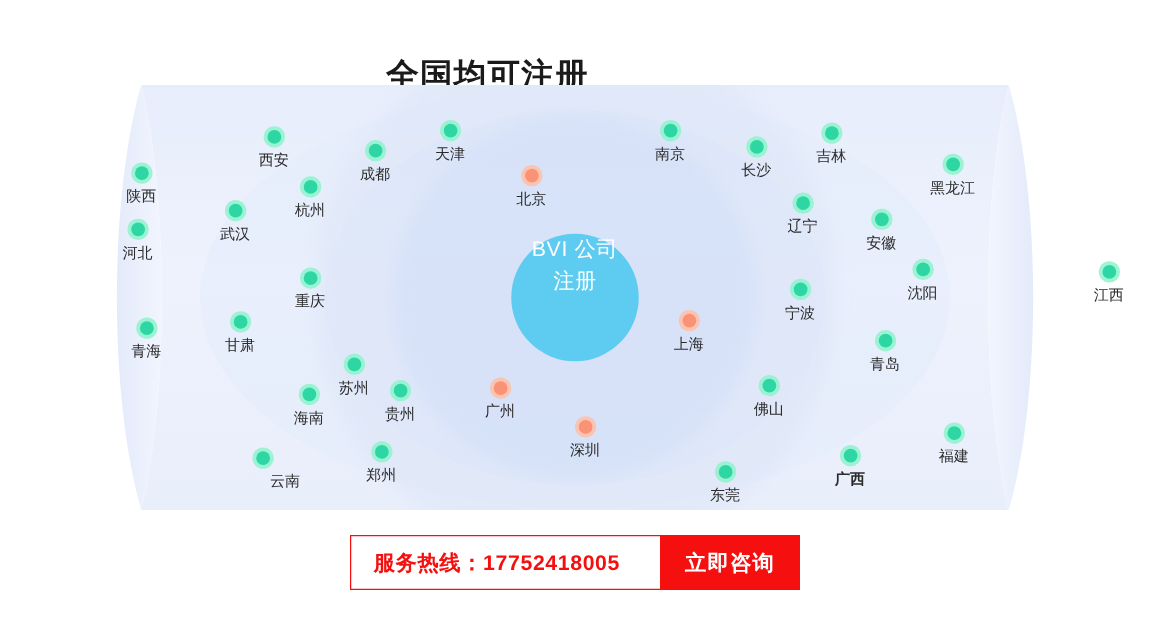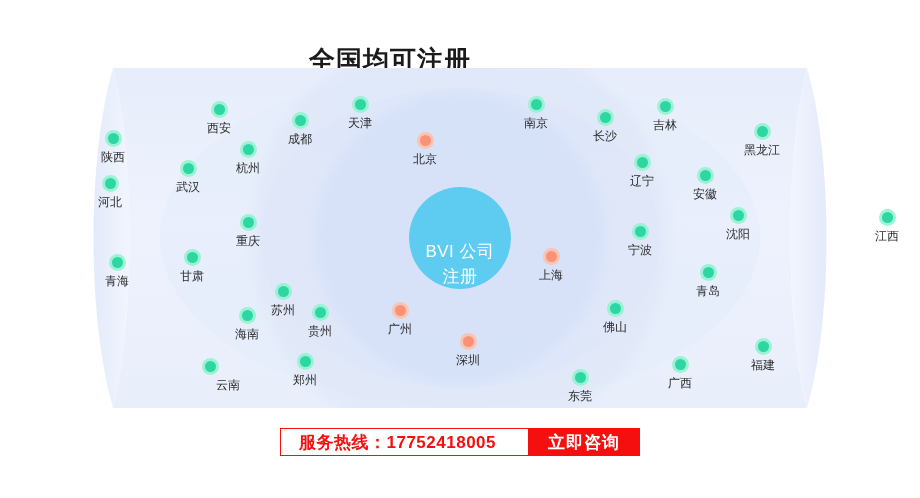--- a/index.html
+++ b/index.html
@@ -88,21 +88,21 @@
     top: 50%;
     width: 102px;
     height: 102px;
     margin-left: -51px;
     margin-top: -51px;
     border-radius: 50%;
     background: #5ecbf0;
     display: flex;
     flex-direction: column;
     align-items: center;
-    justify-content: flex-end;
+    justify-content: flex-start;
     color: #ffffff;
     font-size: 17px;
     line-height: 25px;
     letter-spacing: .5px;
     text-align: center;
     z-index: 6;
   }
   #center-badge span { display: block; white-space: nowrap; }
 
   
@@ -147,21 +147,21 @@
   }
 
   
   #cta-bar {
     position: absolute;
     left: 50%;
     top: 428px;
     transform: translateX(-50%);
     display: flex;
     align-items: stretch;
-    height: 28px;
+    height: 44px;
     box-sizing: border-box;
     border: 1px solid #f50f0f;
     background: #ffffff;
   }
   #hotline-text {
     display: flex;
     align-items: center;
     justify-content: center;
     padding: 0 18px;
     font-size: 17px;
@@ -354,21 +354,21 @@
         <span class="label">云南</span>
       </div>
       <div class="city green" style="left: 235px; top: 285px;">
         <span class="dot"></span>
         <span class="label">郑州</span>
       </div>
       <div class="city green" style="left: 510px; top: 301px;">
         <span class="dot"></span>
         <span class="label">东莞</span>
       </div>
-      <div class="city green" style="left: 610px; top: 288px;">
+      <div class="city green" style="left: 610px; top: 288px; font-weight: bold;">
         <span class="dot"></span>
         <span class="label">广西</span>
       </div>
     </div>
 </div>
 
 <div id="cta-bar">
   <div id="hotline-text">服务热线：17752418005</div>
   <button id="consult-button">立即咨询</button>
 </div>

